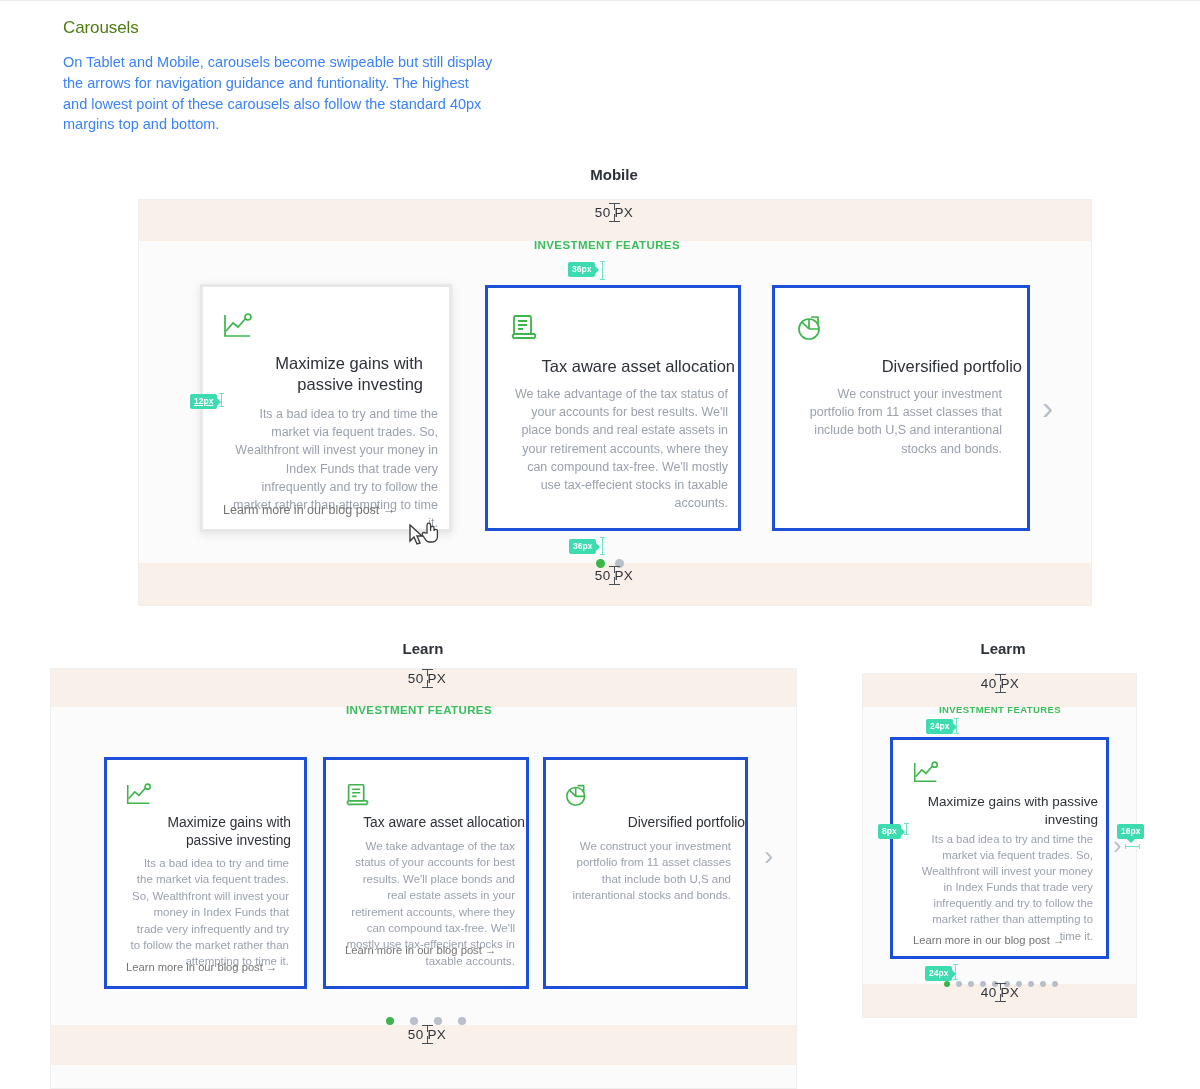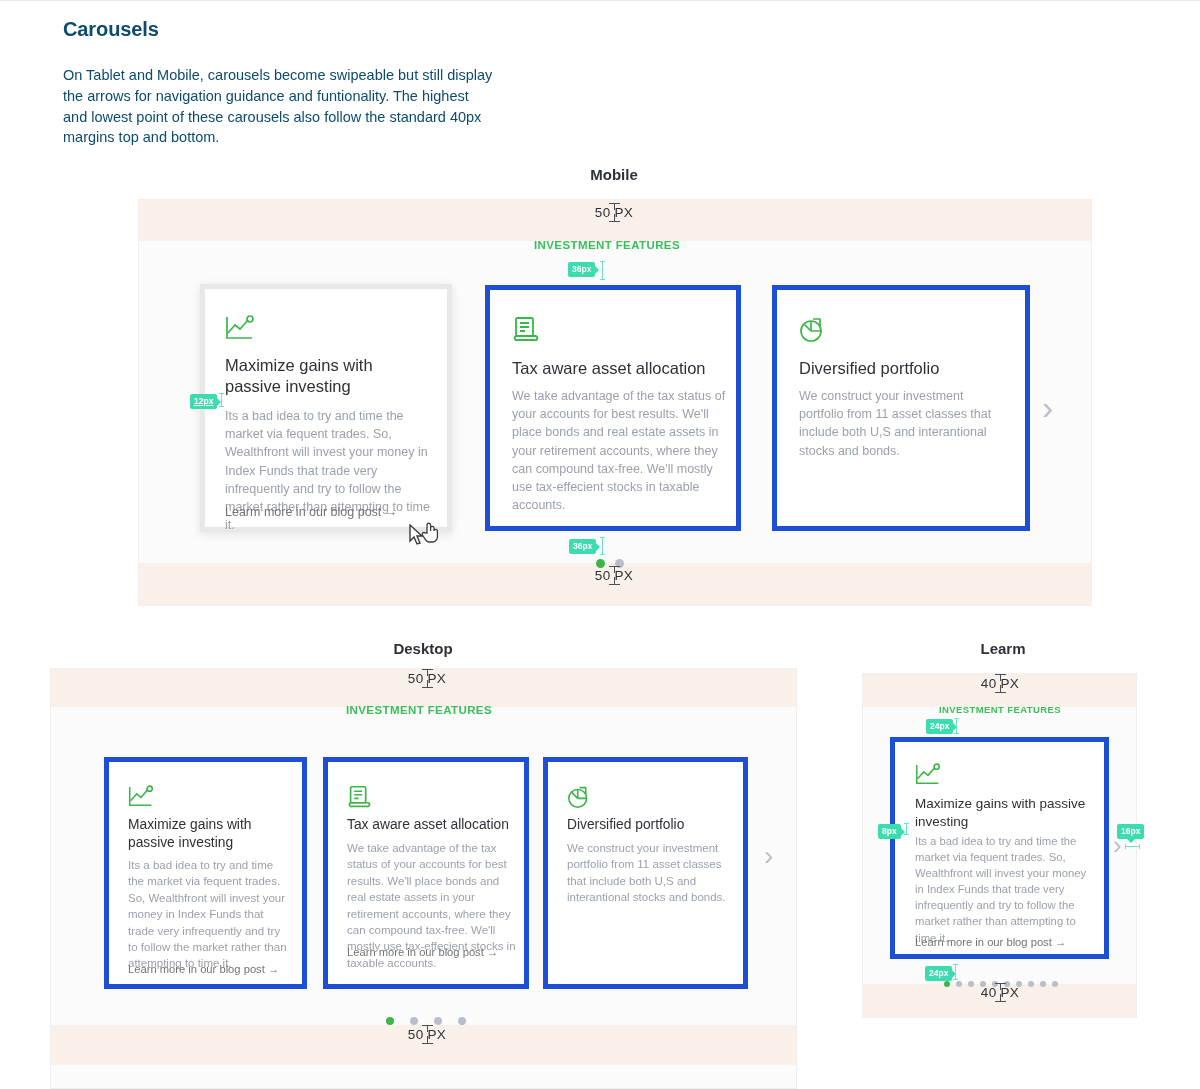--- a/index.html
+++ b/index.html
@@ -7,22 +7,22 @@
     width: 1200px; height: 1089px;
     background: #ffffff;
     font-family: "Liberation Sans", sans-serif;
     position: relative;
     overflow: hidden;
   }
   .topline { position:absolute; top:0; left:0; width:1200px; height:1px; background:#ebebeb; }
 
   
   .intro { position:absolute; left:63px; top:18px; width:430px; }
-  .intro h1 { font-size:20px; font-weight:bold; color:#0c4a6e; letter-spacing:-0.1px; }
-  .intro p { margin-top:24px; font-size:14.5px; line-height:20.8px; color:#0c4a6e; }
+  .intro h1 { font-size:17px; font-weight:normal; color:#4d7c0f; letter-spacing:-0.1px; }
+  .intro p { margin-top:14px; font-size:14.5px; line-height:20.8px; color:#3b82f6; }
 
   
   .sect-title { position:absolute; font-size:15px; font-weight:bold; color:#2d3138; text-align:center; }
 
   
   .frame { position:absolute; background:#fbfbfb; border:1px solid #efefef; }
   .band { position:absolute; left:0; width:100%; background:#faf0ea; }
 
   
   .meas { position:absolute; text-align:center; font-size:13.5px; color:#2d3138; letter-spacing:0.3px; }
@@ -63,21 +63,21 @@
   .hrule::before { left:0; }
   .hrule::after { right:0; }
 
   
   .eyebrow {
     position:absolute; text-align:center; color:#3bbd5b;
     font-weight:bold; letter-spacing:0.4px;
   }
 
   
-  .card { position:absolute; background:#ffffff; border:5px solid #1d4ed8; }
+  .card { position:absolute; background:#ffffff; border:3px solid #1d4ed8;text-align:right; }
   .card.shadow { box-shadow:0 2px 9px rgba(0,0,0,0.10); border-color:#e8e8e8; }
   .card .ttl { color:#2d3138; }
   .card .body { color:#9aa1ad; }
   .card .link { color:#737373; white-space:nowrap; }
 
   .ic { display:block; }
 
   
   .dots { position:absolute; display:flex; align-items:center; }
   .dot { border-radius:50%; background:#b8bfc9; }
@@ -184,21 +184,21 @@
   <span class="dot on" style="width:9px;height:9px;"></span>
   <span class="dot" style="width:9px;height:9px;"></span>
 </div>
 
 <div class="meas" style="left:566px; top:566px; width:96px;">
   <span class="tick-t"></span>
   <span class="lbl">50 PX</span>
   <span class="tick-b"></span>
 </div>
 
-<div class="sect-title" style="left:323px; top:640px; width:200px;">Desktop</div>
+<div class="sect-title" style="left:323px; top:640px; width:200px;">Learn</div>
 
 <div class="frame" style="left:50px; top:668px; width:747px; height:421px;">
   <div class="band" style="top:0; height:38px;"></div>
   <div class="band" style="top:356px; height:40px;"></div>
 </div>
 
 <div class="meas" style="left:379px; top:669px; width:96px;">
   <span class="tick-t"></span>
   <span class="lbl">50 PX</span>
   <span class="tick-b"></span>

